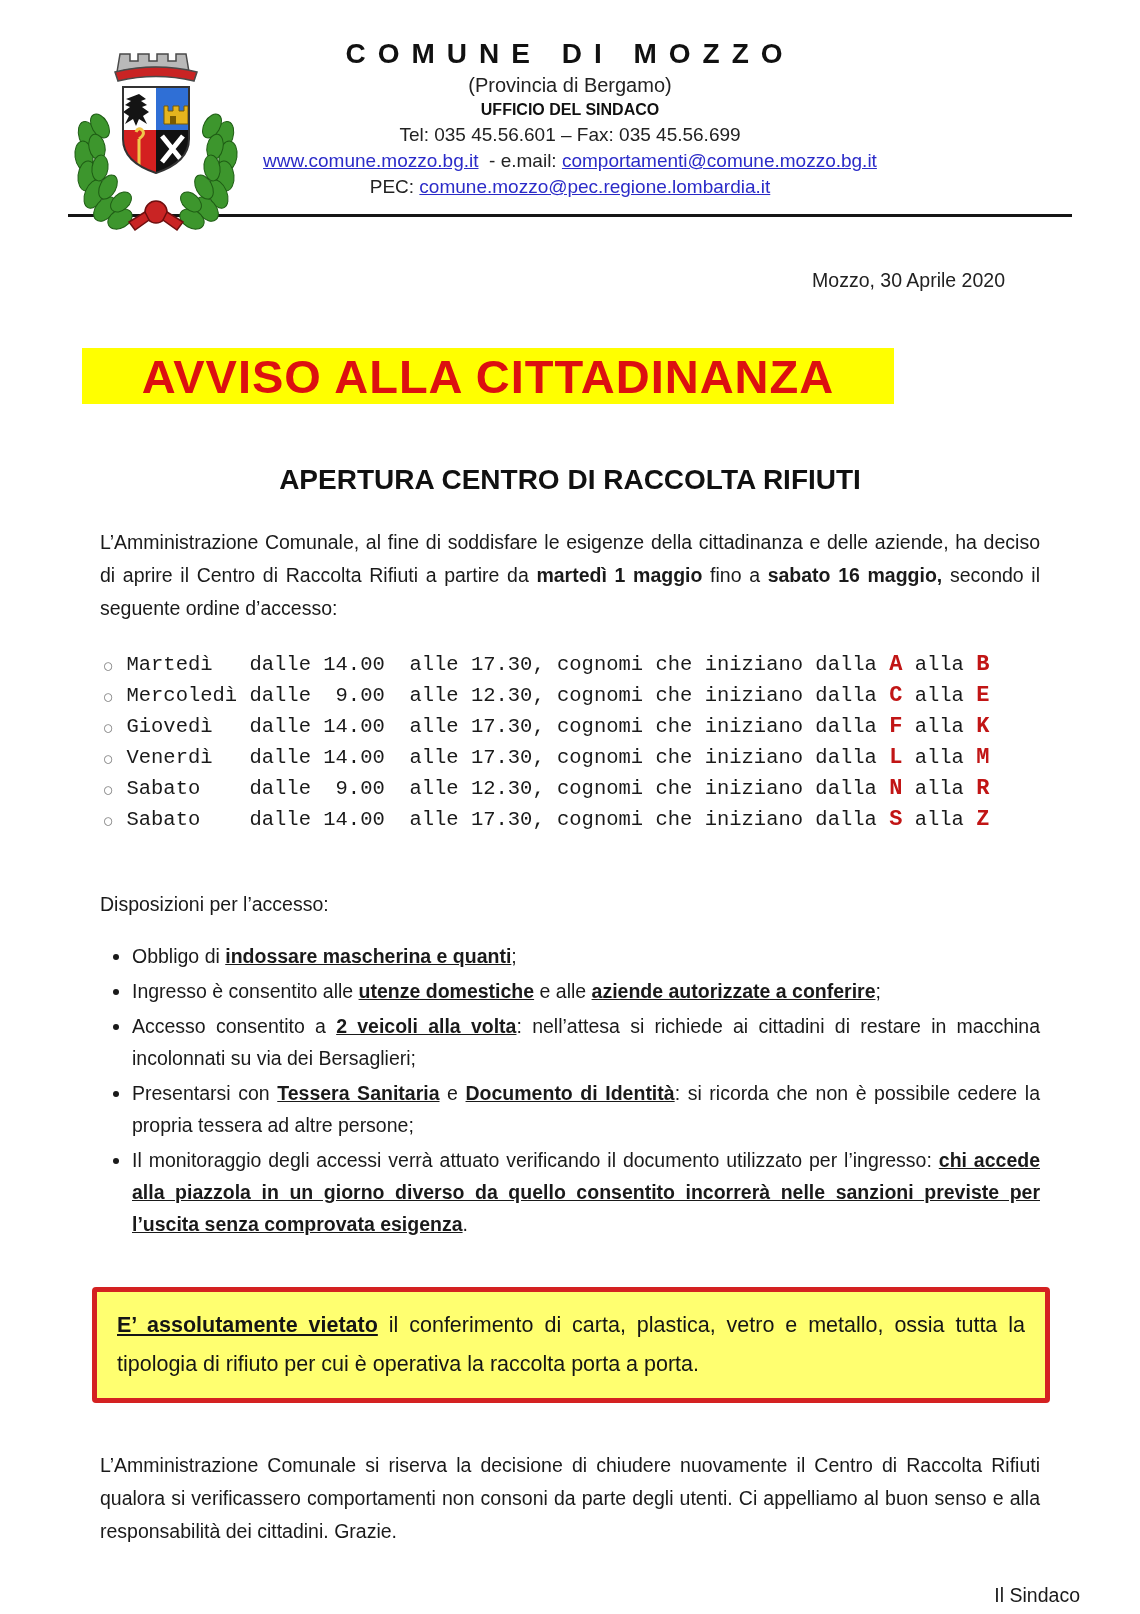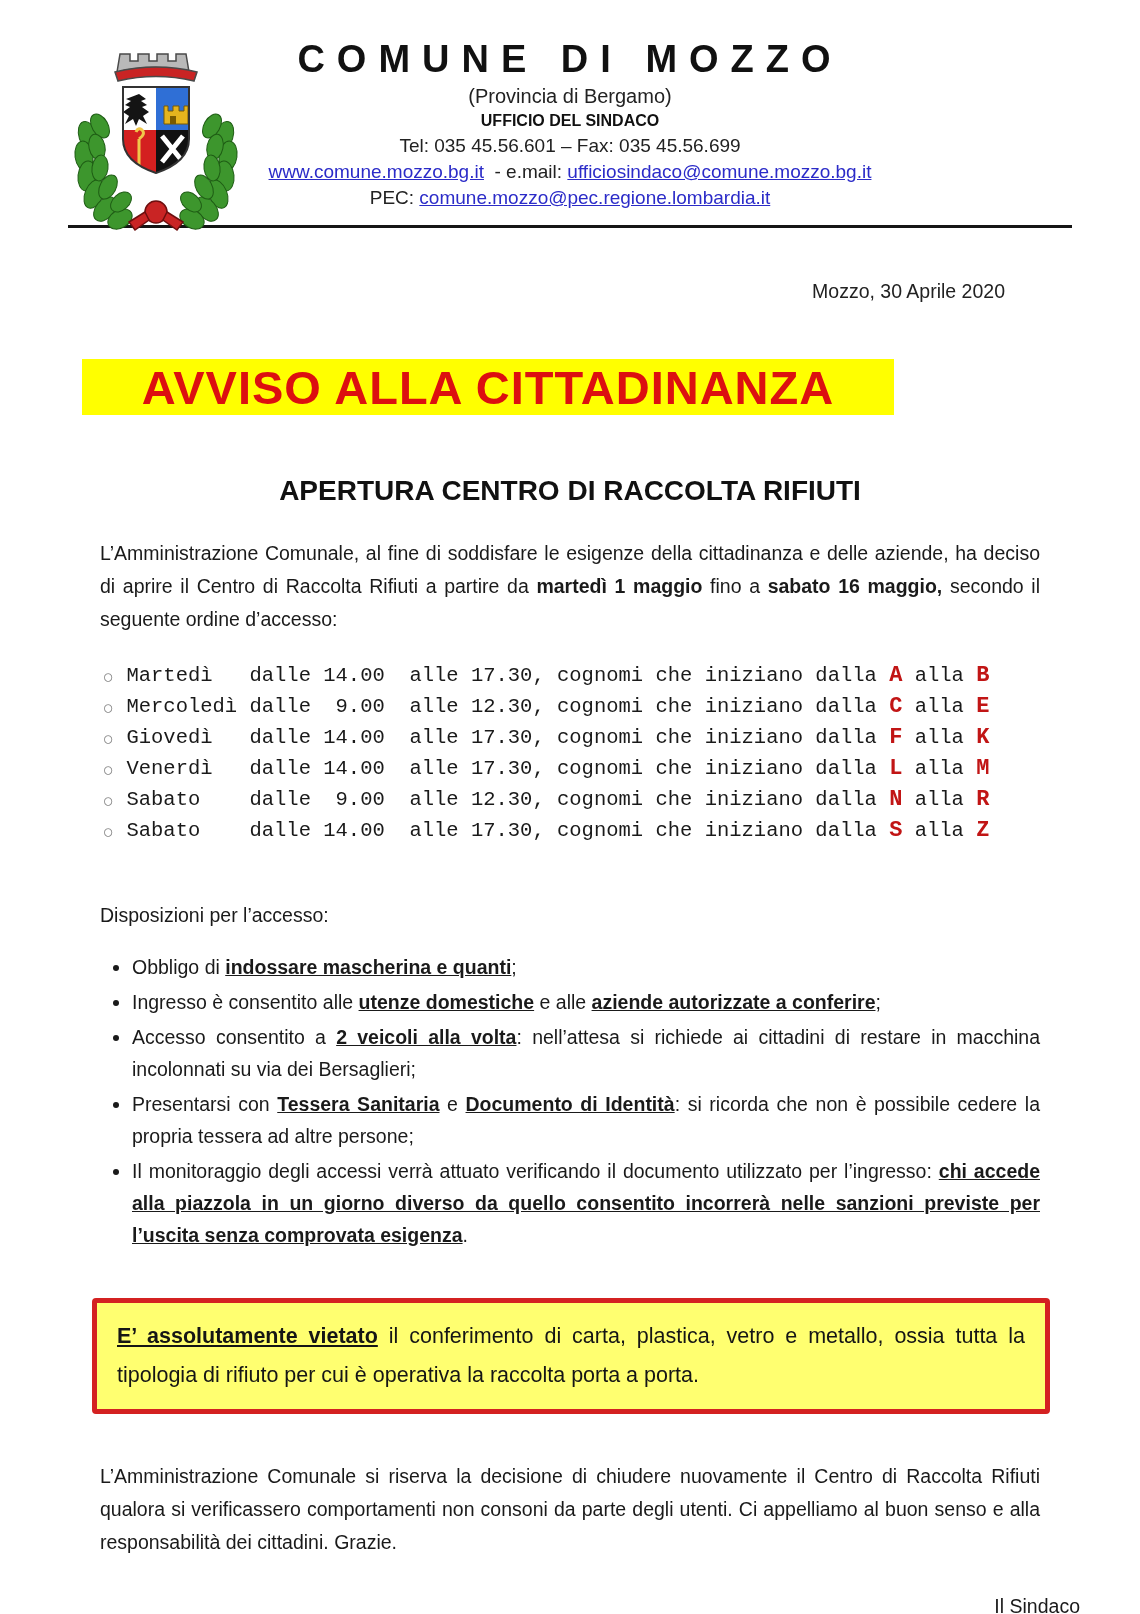--- a/index.html
+++ b/index.html
@@ -9,21 +9,21 @@
     box-sizing:border-box;
     background:#ffffff;
     font-family:"Liberation Sans","DejaVu Sans",sans-serif;
     color:#1a1a1a;
     display:flex;flex-direction:column;
     overflow:hidden;
   }
   
   .letterhead{position:relative;padding-top:38px;text-align:center;}
   .logo{position:absolute;left:70px;top:40px;width:172px;height:198px;}
-  .hdr-title{font-size:38px;font-weight:bold;letter-spacing:12px;color:#111;}
+  .hdr-title{font-size:28px;font-weight:bold;letter-spacing:12px;color:#111;}
   .hdr-prov{font-size:20px;margin-top:4px;color:#222;}
   .hdr-office{font-size:16px;font-weight:bold;margin-top:4px;color:#111;}
   .hdr-tel{font-size:19px;margin-top:5px;color:#222;}
   .hdr-links,.hdr-pec{font-size:19px;margin-top:4px;color:#222;}
   .hdr-links span,.hdr-pec span{white-space:pre;}
   a.doclink{color:#2b2bc8;text-decoration:underline;cursor:pointer;}
   .rule{border:none;border-top:3px solid #151515;margin:16px 68px 0 68px;}
   
   .dateline{margin:52px 135px 0 0;text-align:right;font-size:19.5px;color:#222;padding-left:48px;}
   
@@ -134,21 +134,21 @@
           <path d="M75,172 l-16,10 6,8 14,-10 z" fill="#c92424" stroke="#6d0f0f" stroke-width="1.5"></path>
           <path d="M97,172 l16,10 -6,8 -14,-10 z" fill="#c92424" stroke="#6d0f0f" stroke-width="1.5"></path>
         </g>
       </svg>
     </div>
     <div class="hdr-title" style="letter-spacing:12px;">COMUNE DI MOZZO</div>
     <div class="hdr-prov">(Provincia di Bergamo)</div>
     <div class="hdr-office">UFFICIO DEL SINDACO</div>
     <div class="hdr-tel">Tel: 035 45.56.601 – Fax: 035 45.56.699</div>
     <div class="hdr-links">
-      <a class="doclink">www.comune.mozzo.bg.it</a><span>  - e.mail: </span><a class="doclink">ufficiosindaco@comune.mozzo.bg.it</a>
+      <a class="doclink">www.comune.mozzo.bg.it</a><span>  - e.mail: </span><a class="doclink">comportamenti@comune.mozzo.bg.it</a>
     </div>
     <div class="hdr-pec">
       <span>PEC: </span><a class="doclink">comune.mozzo@pec.regione.lombardia.it</a>
     </div>
   </header>
 
   <hr class="rule">
 
   <div class="dateline">Mozzo, 30 Aprile 2020</div>
 

